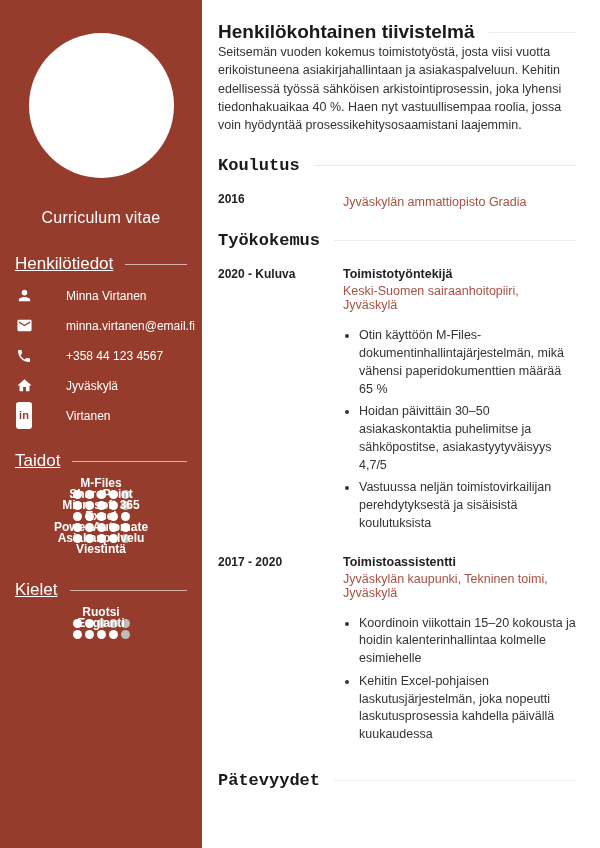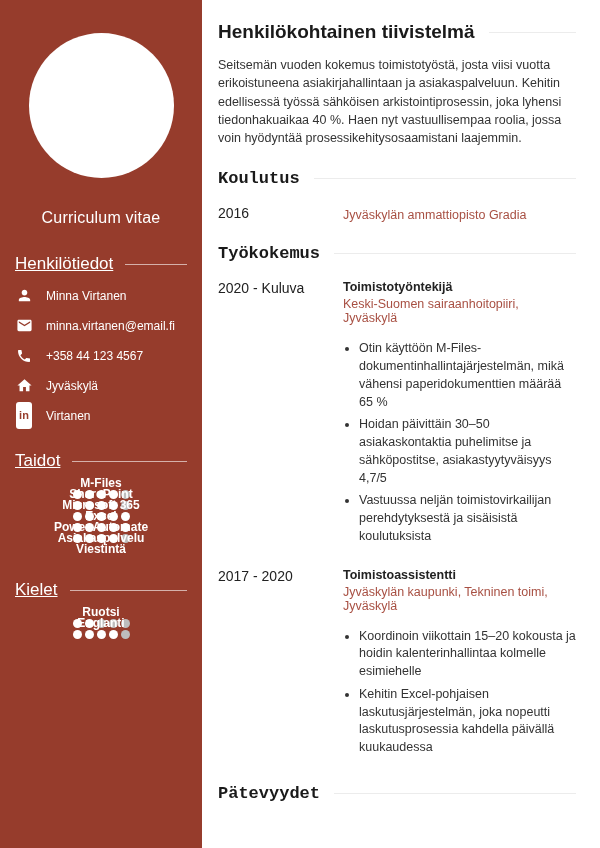--- a/index.html
+++ b/index.html
@@ -20,41 +20,41 @@
   
   .sidebar{width:202px;flex-shrink:0;background:var(--sidebar-bg);color:#fff;padding:0 15px;}
   .photo{width:145px;height:145px;border-radius:50%;background:#ffffff;margin:33px auto 0;}
   .cv-title{text-align:center;font-size:16px;font-weight:400;margin-top:31px;letter-spacing:.2px;}
   .side-heading{display:flex;align-items:center;gap:12px;font-size:17px;font-weight:400;margin-top:27px;text-decoration:underline;}
   .side-heading::after{content:"";flex:1;height:1px;background:var(--divider-sidebar);}
   .contact-list{margin-top:4px;}
   .contact-row{display:flex;align-items:center;gap:13px;margin-top:13px;height:17px;}
   .contact-row .cicon{width:18px;height:18px;flex-shrink:0;display:flex;align-items:center;justify-content:center;}
   .contact-row svg{display:block;}
-  .contact-text{font-size:12px;font-weight:400;}
+  .contact-text{font-size:12px;font-weight:400;margin-left:20px;}
   .li-badge{width:16px;height:27px;background:#fff;border-radius:3px;color:var(--sidebar-bg);
             font-size:11px;font-weight:700;display:flex;align-items:center;justify-content:center;line-height:1;}
   .rate-list{margin-top:5px;}
   .rate-row{display:flex;align-items:center;justify-content:space-between;height:11px;flex-direction:column;}
   .rate-label{font-size:12px;font-weight:700;}
   .dots{display:flex;gap:3px;}
   .dot{width:9px;height:9px;border-radius:50%;display:inline-block;}
   .dot-filled{background:var(--dot-filled);}
   .dot-empty{background:var(--dot-empty);}
 
   
   .main{flex:1;padding:21px 24px 0 16px;color:var(--body-text);}
   .h1,.h2{display:flex;align-items:center;gap:14px;color:var(--heading-text);font-weight:700;}
   .h1{font-size:19px;}
   .h2{font-size:17px;font-family:Liberation Mono, monospace;}
   .h1::after,.h2::after{content:"";flex:1;height:1px;background:var(--divider-light);}
-  .summary-text{font-size:12.5px;line-height:1.46;margin-top:13px;}
+  .summary-text{font-size:12.5px;line-height:1.46;}
   .section{margin-top:22px;}
   .entry{display:flex;margin-top:17px;}
-  .entry-period{width:125px;flex-shrink:0;font-size:14px;font-weight:400;color:#222;}
+  .entry-period{width:125px;flex-shrink:0;font-size:12px;font-weight:700;color:#222;}
   .entry-body{flex:1;}
   .entry-title{font-size:12.5px;font-weight:700;color:#222;}
   .entry-org{font-size:12.5px;color:var(--accent-text);margin-top:3px;}
   .entry-bullets{margin:15px 0 0 16px;}
   .entry-bullets li{font-size:12.5px;line-height:1.42;margin-bottom:5px;}
 </style>
 </head>
 <body>
 
 <div class="page">

